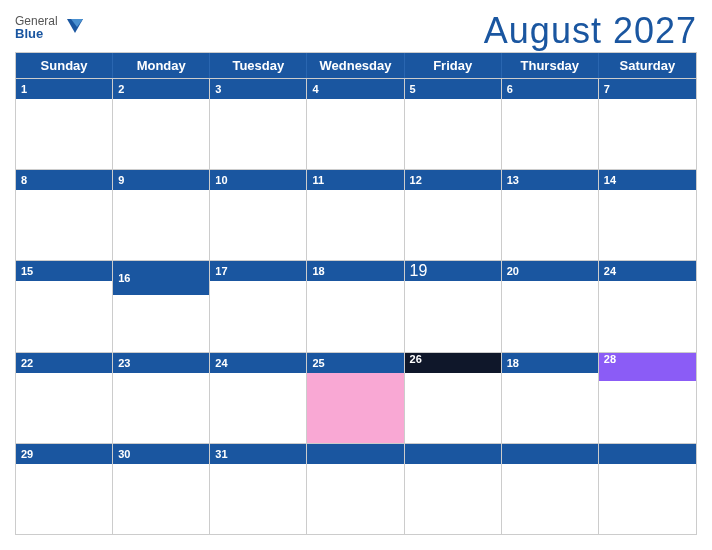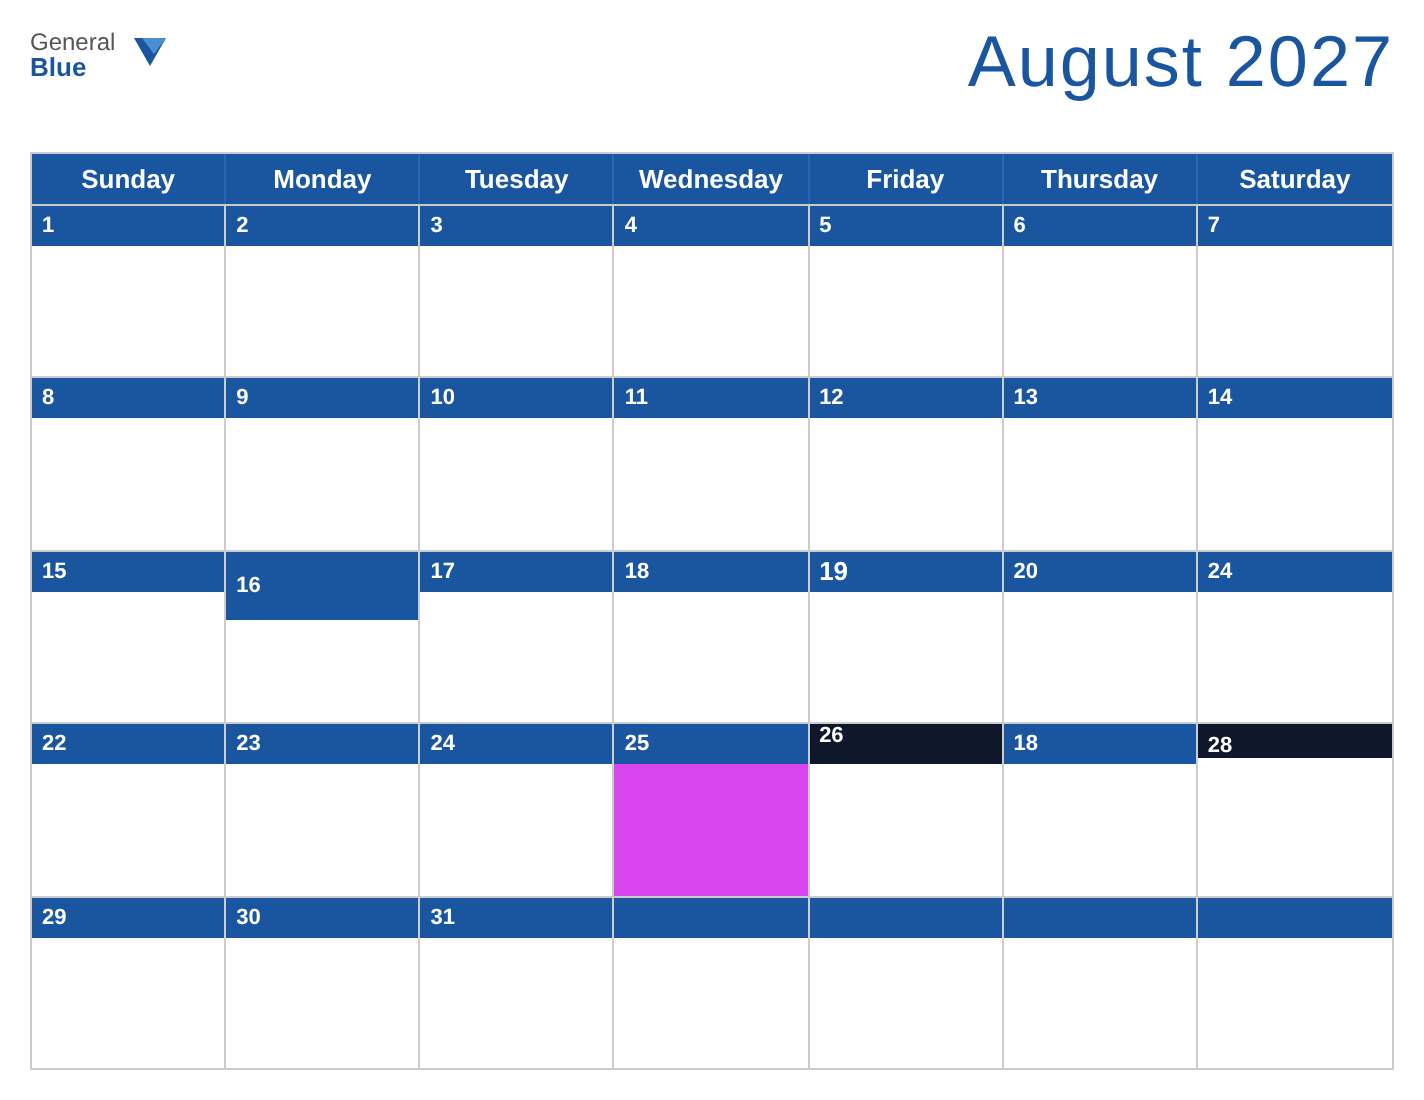--- a/index.html
+++ b/index.html
@@ -15,21 +15,21 @@
       height: 550px;
       background: #fff;
       padding: 10px 15px 15px 15px;
       display: flex;
       flex-direction: column;
     }
     .header {
       display: flex;
       align-items: center;
       justify-content: space-between;
-      margin-bottom: 24px;
+      margin-bottom: 0;
     }
     .logo {
       display: flex;
       flex-direction: column;
       align-items: flex-start;
     }
     .month-title {
       font-size: 36px;
       color: #1a56a0;
       font-weight: normal;
@@ -191,21 +191,21 @@
               <span style="color: rgb(255, 255, 255); font-size: 11px; font-weight: bold;">17</span>
             </div>
           </div>
           <div style="position: relative; border-right: 1px solid rgb(204, 204, 204); background: rgb(255, 255, 255);">
             <div style="background: rgb(26, 86, 160); height: 20px; position: relative; display: flex; align-items: center; padding-left: 5px;">
               <span style="color: rgb(255, 255, 255); font-size: 11px; font-weight: bold;">18</span>
             </div>
           </div>
           <div style="position: relative; border-right: 1px solid rgb(204, 204, 204); background: rgb(255, 255, 255);">
             <div style="background: rgb(26, 86, 160); height: 20px; position: relative; display: flex; align-items: center; padding-left: 5px;">
-              <span style="color: rgb(255, 255, 255); font-size: 13px; font-weight: bold;">19</span>
+              <span style="color: rgb(255, 255, 255); font-size: 16px; font-weight: normal;">19</span>
             </div>
           </div>
           <div style="position: relative; border-right: 1px solid rgb(204, 204, 204); background: rgb(255, 255, 255);">
             <div style="background: rgb(26, 86, 160); height: 20px; position: relative; display: flex; align-items: center; padding-left: 5px;">
               <span style="color: rgb(255, 255, 255); font-size: 11px; font-weight: bold;">20</span>
             </div>
           </div>
           <div style="position: relative; border-right: none; background: rgb(255, 255, 255);">
             <div style="background: rgb(26, 86, 160); height: 20px; position: relative; display: flex; align-items: center; padding-left: 5px;">
               <span style="color: rgb(255, 255, 255); font-size: 11px; font-weight: bold;">24</span>
@@ -221,37 +221,37 @@
           <div style="position: relative; border-right: 1px solid rgb(204, 204, 204); background: rgb(255, 255, 255);">
             <div style="background: rgb(26, 86, 160); height: 20px; position: relative; display: flex; align-items: center; padding-left: 5px;">
               <span style="color: rgb(255, 255, 255); font-size: 11px; font-weight: bold;">23</span>
             </div>
           </div>
           <div style="position: relative; border-right: 1px solid rgb(204, 204, 204); background: rgb(255, 255, 255);">
             <div style="background: rgb(26, 86, 160); height: 20px; position: relative; display: flex; align-items: center; padding-left: 5px;">
               <span style="color: rgb(255, 255, 255); font-size: 11px; font-weight: bold;">24</span>
             </div>
           </div>
-          <div style="position: relative; border-right: 1px solid rgb(204, 204, 204); background: #d946ef;">
+          <div style="position: relative; border-right: 1px solid rgb(204, 204, 204); background: #f9a8d4;">
             <div style="background: rgb(26, 86, 160); height: 20px; position: relative; display: flex; align-items: center; padding-left: 5px;">
               <span style="color: rgb(255, 255, 255); font-size: 11px; font-weight: bold;">25</span>
             </div>
           </div>
           <div style="position: relative; border-right: 1px solid rgb(204, 204, 204); background: rgb(255, 255, 255);">
             <div style="background: #0f172a; height: 20px; position: relative; display: flex; padding-left: 5px;">
               <span style="color: rgb(255, 255, 255); font-size: 11px; font-weight: bold;">26</span>
             </div>
           </div>
           <div style="position: relative; border-right: 1px solid rgb(204, 204, 204); background: rgb(255, 255, 255);">
             <div style="background: rgb(26, 86, 160); height: 20px; position: relative; display: flex; align-items: center; padding-left: 5px;">
               <span style="color: rgb(255, 255, 255); font-size: 11px; font-weight: bold;">18</span>
             </div>
           </div>
           <div style="position: relative; border-right: none; background: rgb(255, 255, 255);">
-            <div style="background: #0f172a; height: 17px; position: relative; display: flex; align-items: flex-end; padding-left: 5px;">
+            <div style="background: #8b5cf6; height: 28px; position: relative; display: flex; align-items: flex-start; padding-left: 5px;">
               <span style="color: rgb(255, 255, 255); font-size: 11px; font-weight: bold;">28</span>
             </div>
           </div>
         </div>
         <div class="week-row">
           <div style="position: relative; border-right: 1px solid rgb(204, 204, 204); background: rgb(255, 255, 255);">
             <div style="background: rgb(26, 86, 160); height: 20px; position: relative; display: flex; align-items: center; padding-left: 5px;">
               <span style="color: rgb(255, 255, 255); font-size: 11px; font-weight: bold;">29</span>
             </div>
           </div>

